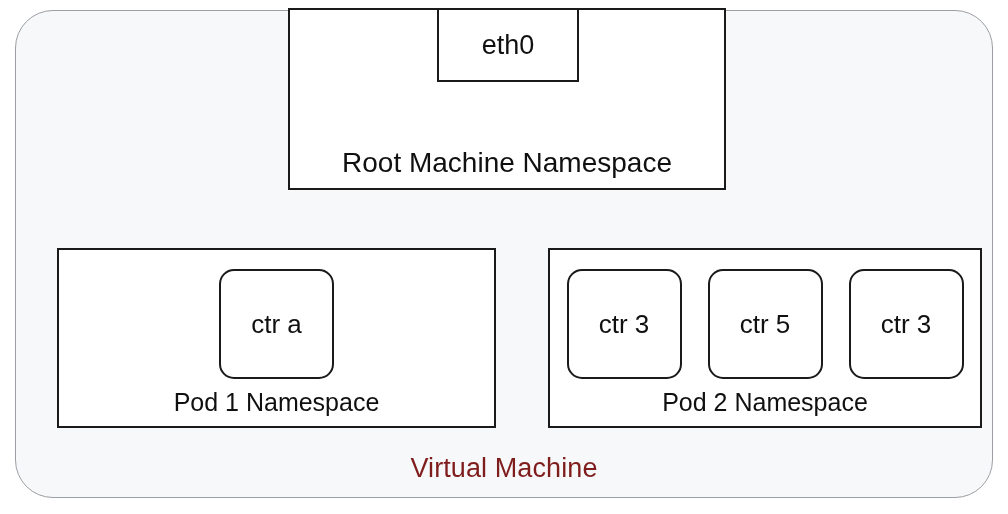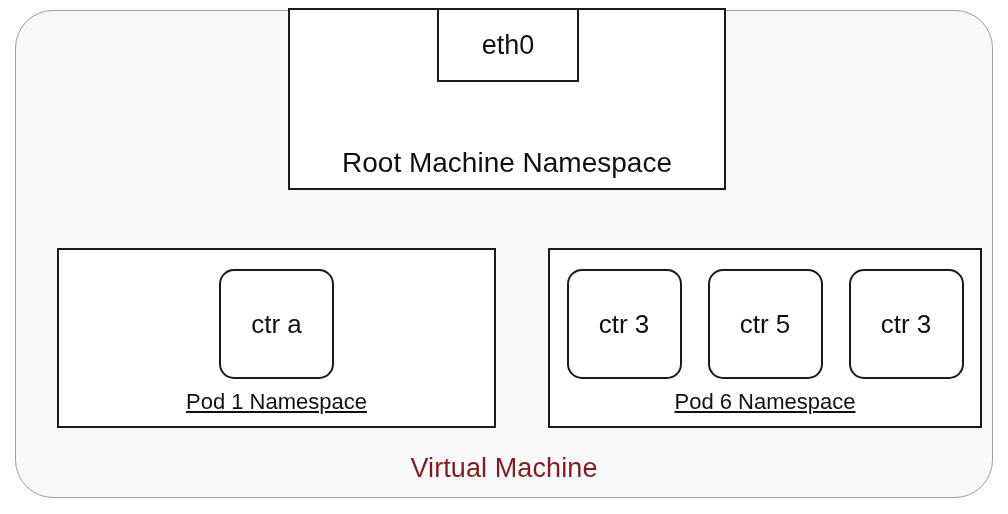--- a/index.html
+++ b/index.html
@@ -99,24 +99,23 @@
   }
   .pod-1 { left: 41px;  width: 439px; }
   .pod-2 { left: 532px; width: 434px; }
 
   .pod-ns-label {
     position: absolute;
     left: 0;
     right: 0;
     bottom: 6px;
     text-align: center;
-    font-size: 22px;
+    font-size: 25px;
     line-height: 36px;
     color: #101010;
-    text-decoration: underline;
   }
 
   .ctr-row {
     position: absolute;
     left: 0;
     right: 0;
     top: 18px;
     height: 112px;
     display: flex;
     justify-content: center;
@@ -165,21 +164,21 @@
         <div class="ctr-box">
           <span class="ctr-label">ctr 3</span>
         </div>
         <div class="ctr-box">
           <span class="ctr-label">ctr 5</span>
         </div>
         <div class="ctr-box">
           <span class="ctr-label">ctr 3</span>
         </div>
       </div>
-      <div class="pod-ns-label">Pod 6 Namespace</div>
+      <div class="pod-ns-label">Pod 2 Namespace</div>
     </div>
 
     <div class="vm-label">Virtual Machine</div>
   </div>
 
   <div class="box root-ns">
     <div class="box eth0-box">
       <div class="eth0-label">eth0</div>
     </div>
     <div class="root-ns-label">Root Machine Namespace</div>

